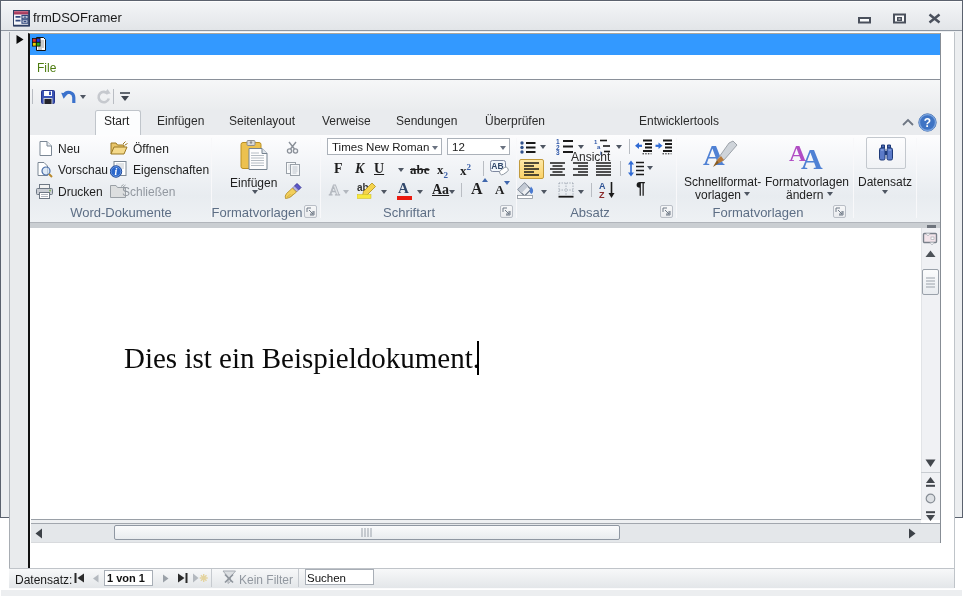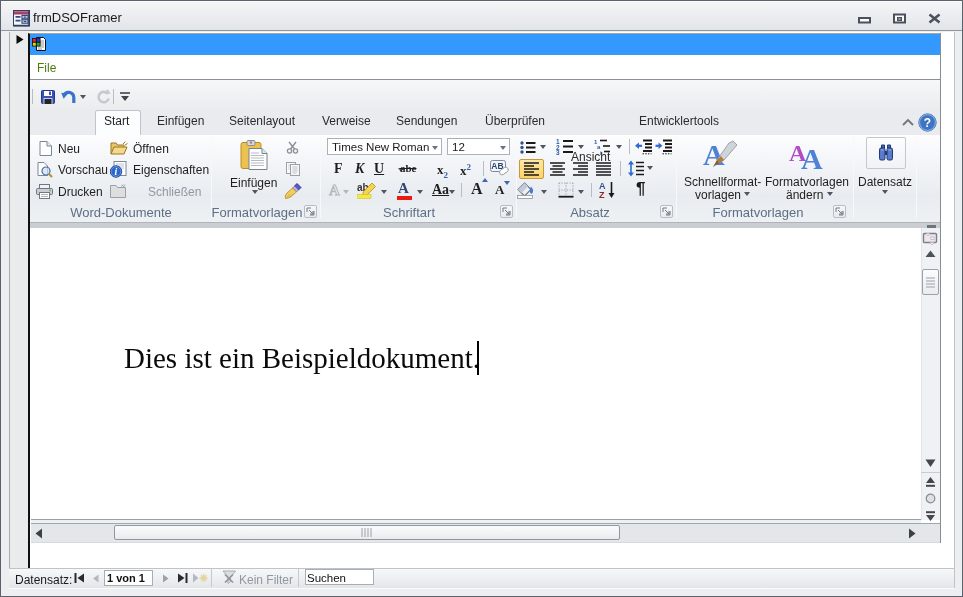--- a/index.html
+++ b/index.html
@@ -1,18 +1,18 @@
 <!DOCTYPE html>
 <html><head>
 <meta charset="utf-8">
 <style>
 * { margin:0; padding:0; box-sizing:border-box; }
 html,body { width:963px; height:597px; overflow:hidden; }
 body { font-family:"Liberation Sans", sans-serif; font-size:12px; color:#1e1e1e; }
-#s { position:relative; width:963px; height:597px; background:#eceef0; }
+#s { position:relative; width:963px; height:518px; background:#eceef0; }
 .abs, .txt, .ico { position:absolute; }
 .txt { white-space:nowrap; }
 #frame { position:absolute; inset:0; border:1px solid #5b626e; background:#eceef0; }
 #titlebar { position:absolute; left:1px; top:1px; width:961px; height:30px;
   background:linear-gradient(#f3f5f7,#eaecef 55%,#e2e5e8); border-bottom:1px solid #9097a1; border-top:1px solid #fdfdfd;}
 #client { position:absolute; left:9px; top:32px; width:946px; height:556px; background:#ffffff; border-left:1px solid #a8adb3; border-right:1px solid #bfc4c9; }
 #recstrip { position:absolute; left:10px; top:32px; width:19px; height:536px; background:#e9ebed; }
 #control { position:absolute; left:28px; top:33px; width:913px; height:535px; background:#fff; border-top:1px solid #aaa69e; border-left:2px solid #111; }
 #bluebar { position:absolute; left:30px; top:34px; width:911px; height:21px; background:#3399ff; }
 #filerow { position:absolute; left:30px; top:55px; width:911px; height:25px; background:#fff; border-bottom:1px solid #8a9099; }
@@ -196,21 +196,21 @@
     <path d="M6 3 h8 M6 5 h8 M6 7 h8 M6 9 h6" stroke="#b9bfc7" stroke-width="0.9"></path>
     <circle cx="6" cy="10.5" r="5.7" fill="#2a67cc" stroke="#174090"></circle>
     <circle cx="6" cy="10.5" r="4.9" fill="none" stroke="#6a97de" stroke-width="1"></circle>
     <text x="6" y="14.2" text-anchor="middle" font-family="Liberation Serif" font-size="10" font-weight="bold" font-style="italic" fill="#fff">i</text>
   </svg>
   <div class="txt" style="left:133px;top:163px;">Eigenschaften</div>
   <svg class="ico" style="left:110px;top:184px" width="17" height="14" viewBox="0 0 17 14">
     <path d="M0.5 13.5 V 1.5 H 6 L 7.5 3.5 H 15.5 V 13.5 Z" fill="#dcdedf" stroke="#9aa0a6"></path>
     <path d="M11 2.5 L 13.5 0.5 M 13 3 L 15.5 1" stroke="#9aa0a6" stroke-width="1"></path>
   </svg>
-  <div class="txt gray" style="left:148px;top:185px;">Schließen</div>
+  <div class="txt gray" style="left:122px;top:185px;">Schließen</div>
 
   <svg class="ico" style="left:240px;top:140px" width="30" height="32" viewBox="0 0 30 32">
     <rect x="1" y="2.5" width="20" height="26" rx="2" fill="#ecc14f" stroke="#ba8f21"></rect>
     <rect x="7" y="0.5" width="8" height="5" rx="1" fill="#d8d8d8" stroke="#8e8e8e"></rect>
     <circle cx="11" cy="2.5" r="1.2" fill="#8e8e8e"></circle>
     <path d="M9 8.5 H 22 L 27 13.5 V 29.5 H 9 Z" fill="#fdfdfd" stroke="#75828f"></path>
     <path d="M22 8.5 V 13.5 H 27" fill="#dfe5ea" stroke="#75828f"></path>
     <path d="M11 13 h8 M11 15.5 h13 M11 18 h13 M11 20.5 h13 M11 23 h13 M11 25.5 h13" stroke="#aeb6bd" stroke-width="0.9"></path>
   </svg>
   <div class="txt" style="left:230px;top:176px;">Einfügen</div>
@@ -238,21 +238,21 @@
     <span class="dd" style="left:104px;top:7px;border-top-color:#6a7280;"></span>
   </div>
   <div class="combo" style="left:447px;top:138px;width:63px;height:17px;font-size:11.5px;">
     <span style="position:absolute;left:4px;top:2px;">12</span>
     <span class="dd" style="left:52px;top:7px;border-top-color:#6a7280;"></span>
   </div>
   <div class="txt" style="left:334px;top:161px;font-family:'Liberation Serif',serif;font-weight:bold;font-size:14px;">F</div>
   <div class="txt" style="left:355px;top:161px;font-family:'Liberation Serif',serif;font-style:italic;font-weight:bold;font-size:14px;">K</div>
   <div class="txt" style="left:374px;top:161px;font-family:'Liberation Serif',serif;font-weight:bold;font-size:14px;text-decoration:underline;">U</div>
   <div class="dd" style="left:398px;top:168px;"></div>
-  <div class="txt" style="left:400px;top:162px;font-family:'Liberation Serif',serif;font-weight:bold;font-size:11px;text-decoration:line-through;">abe</div>
+  <div class="txt" style="left:410px;top:162px;font-family:'Liberation Serif',serif;font-weight:bold;font-size:13px;text-decoration:line-through;">abe</div>
   <div class="txt" style="left:437px;top:162px;font-family:'Liberation Serif',serif;font-weight:bold;font-size:13px;">x<sub style="font-size:9px;color:#3a5fa8;">2</sub></div>
   <div class="txt" style="left:460px;top:162px;font-family:'Liberation Serif',serif;font-weight:bold;font-size:13px;">x<sup style="font-size:9px;color:#3a5fa8;">2</sup></div>
   <div class="vline" style="left:483px;top:161px;height:15px;"></div>
   <svg class="ico" style="left:490px;top:160px" width="19" height="17" viewBox="0 0 19 17">
     <rect x="0.5" y="0.5" width="15" height="11" rx="2" fill="#f2f6fb" stroke="#7e88a0"></rect>
     <text x="7.5" y="9" text-anchor="middle" font-family="Liberation Sans" font-size="8.5" font-weight="bold" fill="#31486b">AB</text>
     <rect x="9" y="9" width="9.5" height="5" rx="2.5" fill="#fff" stroke="#8d96a0" stroke-width="0.9" transform="rotate(-35 13 11)"></rect>
   </svg>
   <div class="txt" style="left:329px;top:182px;font-family:'Liberation Serif',serif;font-weight:bold;font-size:15px;-webkit-text-stroke:0.8px #b2b7be;color:#dfe2e6;">A</div>
   <div class="dd" style="left:343px;top:190px;border-top-color:#b2b7be;"></div>

